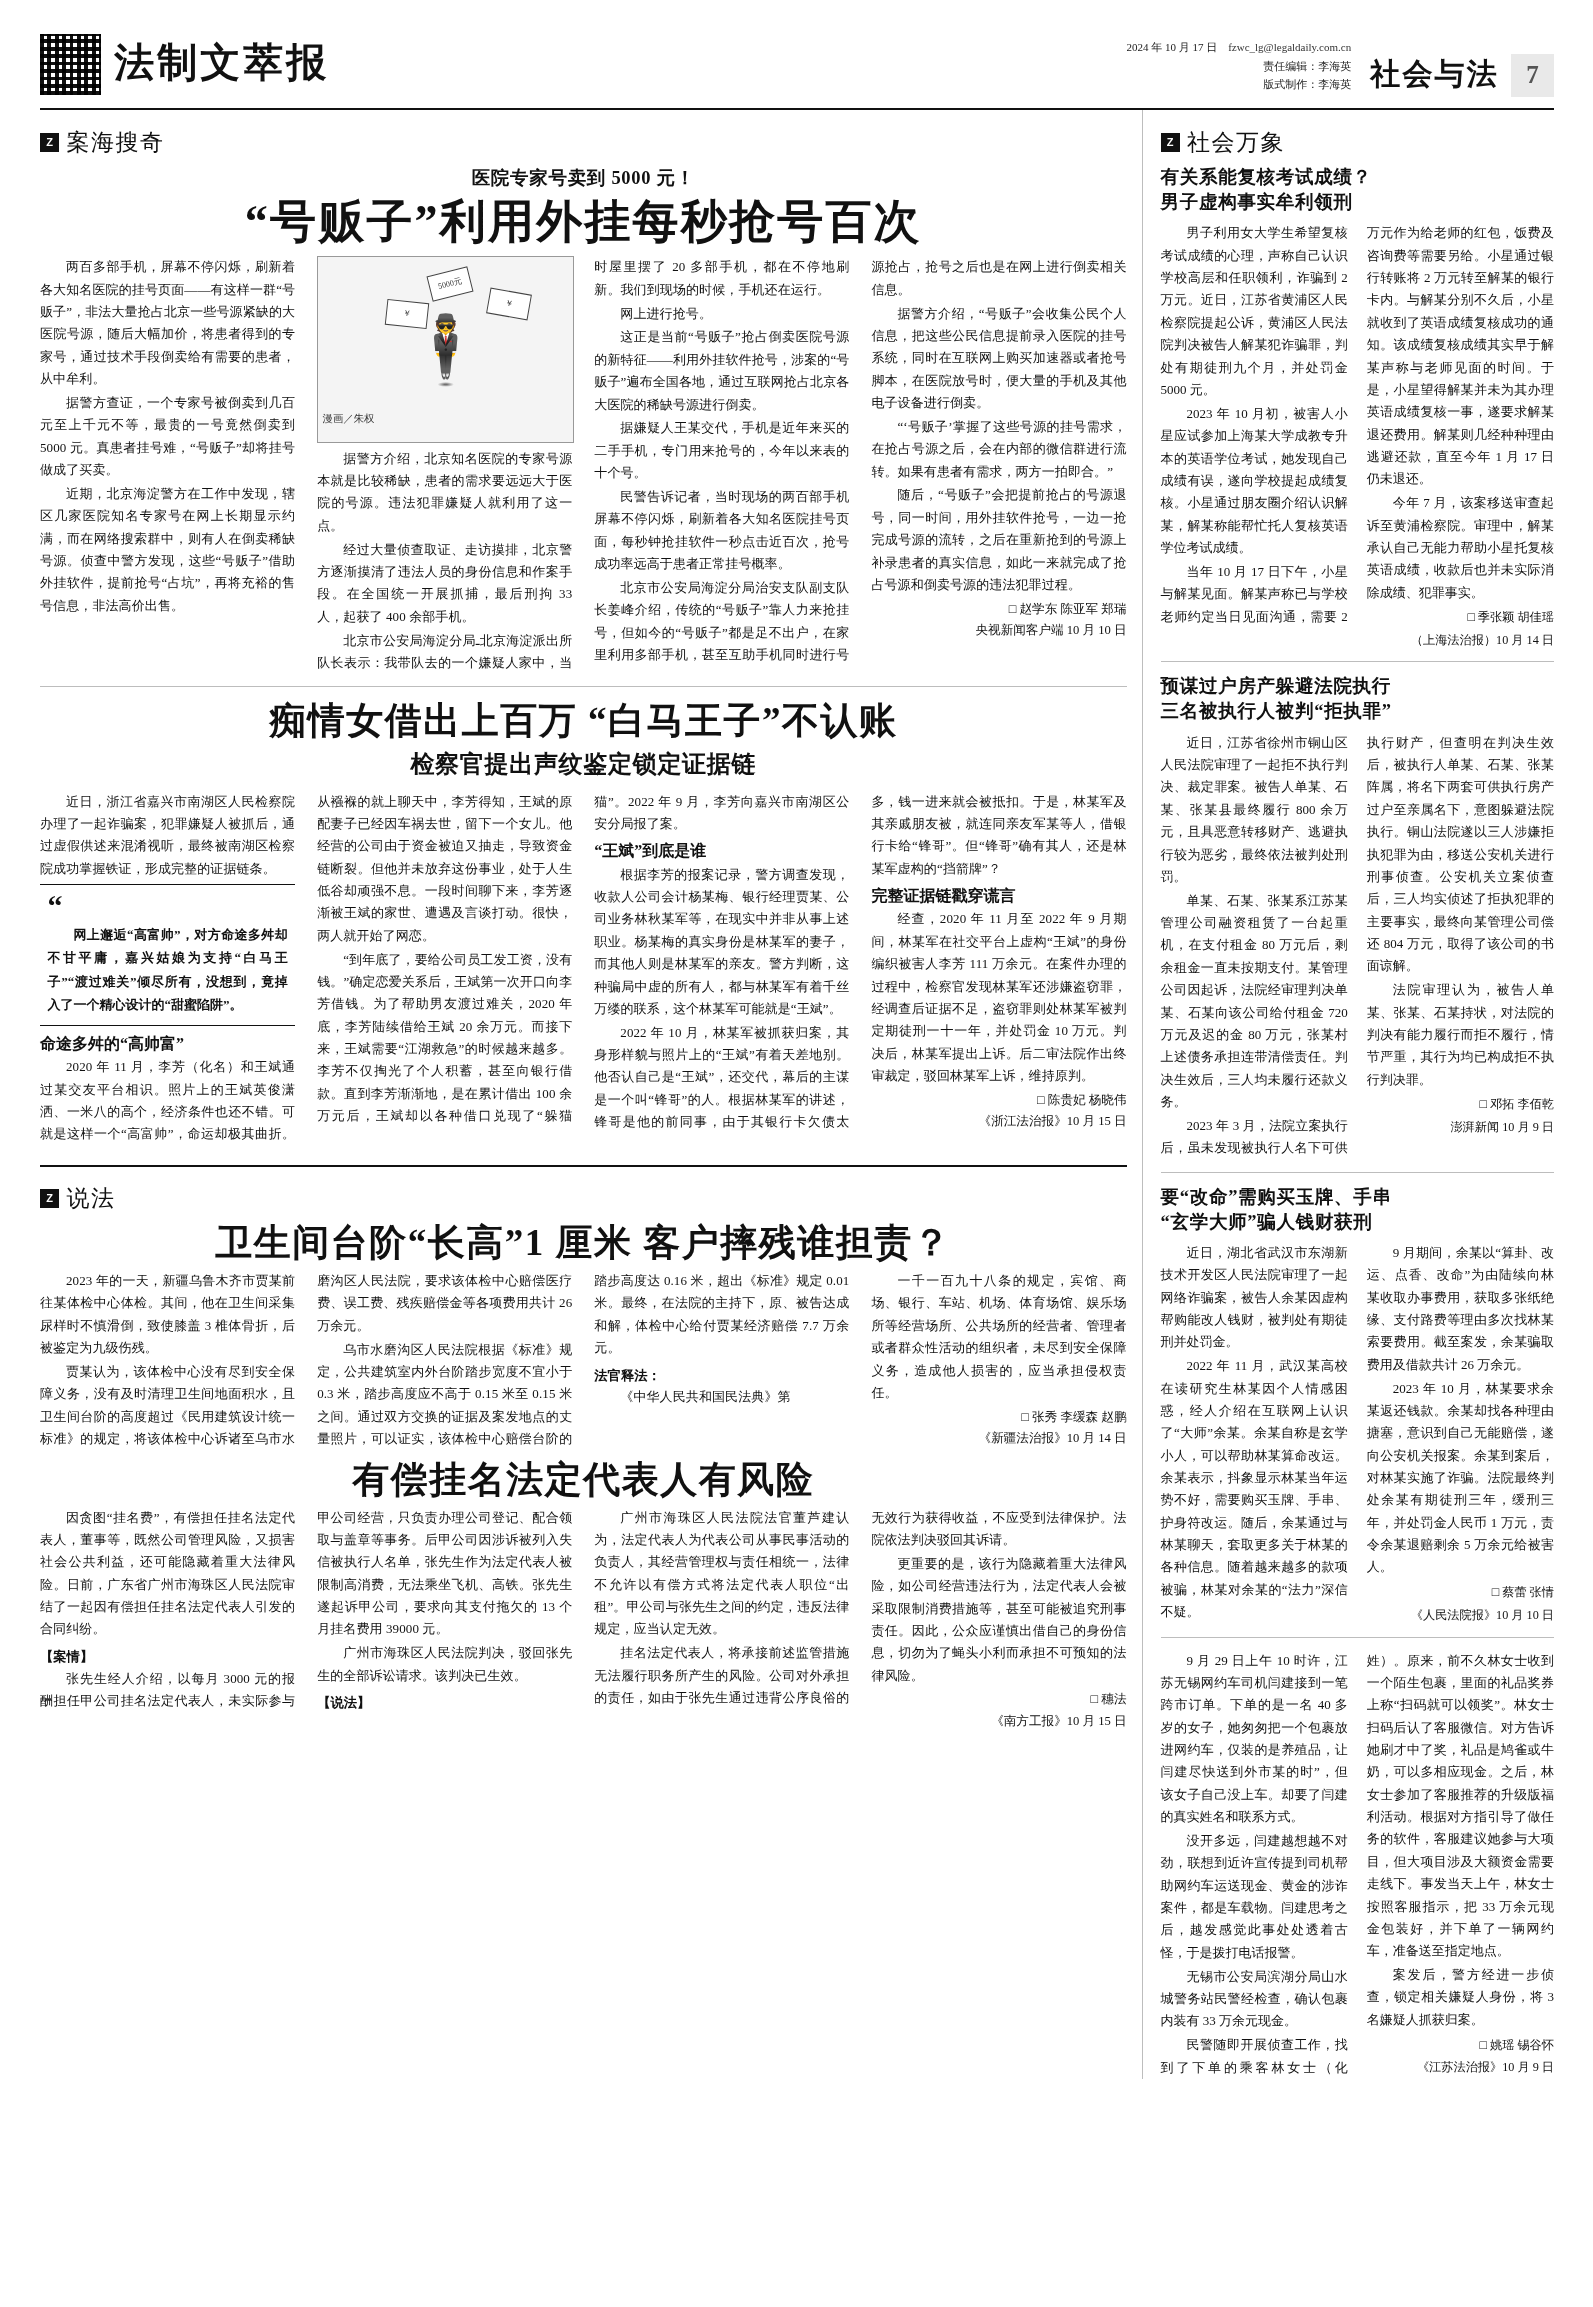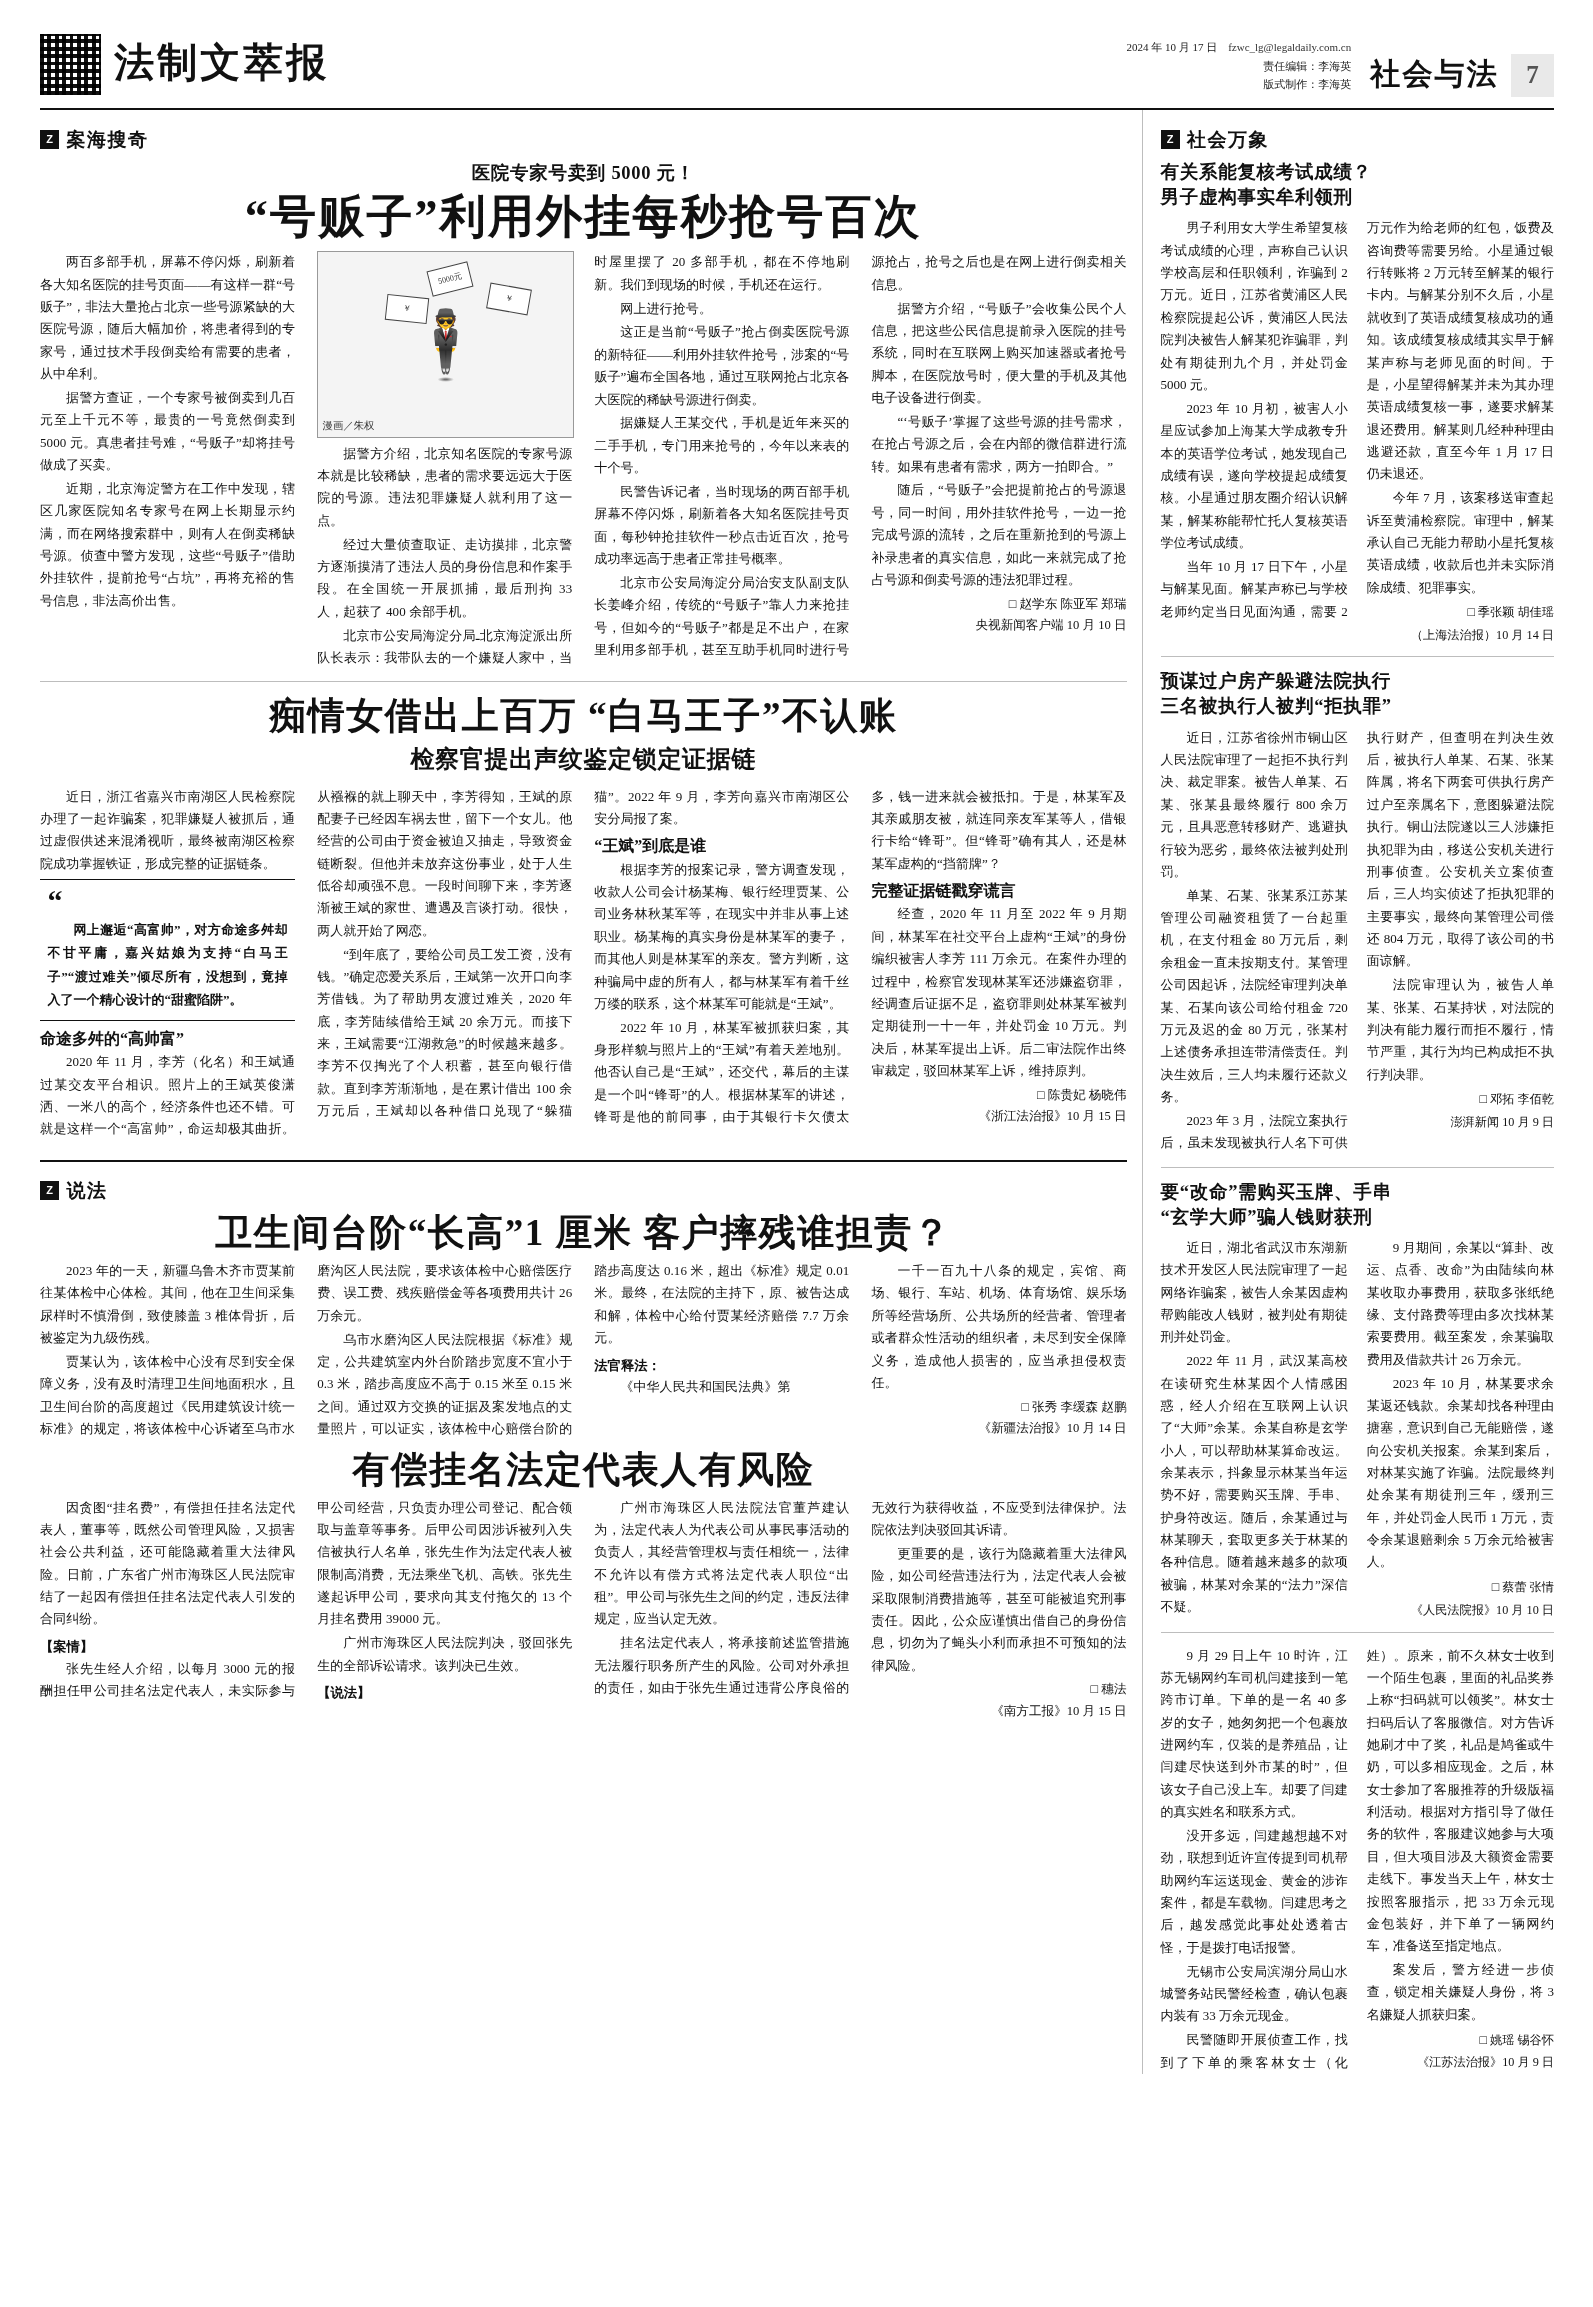--- a/index.html
+++ b/index.html
@@ -80,22 +80,22 @@
     width:19px;height:19px;
     background:#111;
     color:#fff;
     font-size:11px;
     line-height:19px;
     text-align:center;
     font-family:"Liberation Sans",sans-serif;
     font-weight:700;
   }
   .rubric .txt{
-    font-size:19px;
-    font-weight:700;
+    font-size:23px;
+    font-weight:400;
     letter-spacing:1.5px;
   }
   .body-wrap{display:flex;gap:0;}
   .left-zone{width:1091px;}
   .right-zone{
     width:414px;
     margin-left:15px;
     border-left:0.7px solid #bdbdbd;
     padding-left:18px;
     box-sizing:border-box;
@@ -158,21 +158,21 @@
   .cartoon{
     width:100%;
     height:185px;
     border:0.7px solid #999;
     background:#f4f4f4;
     position:relative;
     overflow:hidden;
     margin:1.5px 0 4.4px 0;
   }
   .cartoon .cap{
-    position:absolute;left:4.4px;bottom:4px;
+    position:absolute;left:4.4px;bottom:16px;
     font-size:10.4px;color:#333;
   }
   .cartoon .figure{
     position:absolute;left:50%;top:50%;
     transform:translate(-50%,-50%);
     font-size:67px;color:#333;
   }
   .cartoon .bill{
     position:absolute;
     width:40px;height:24px;

